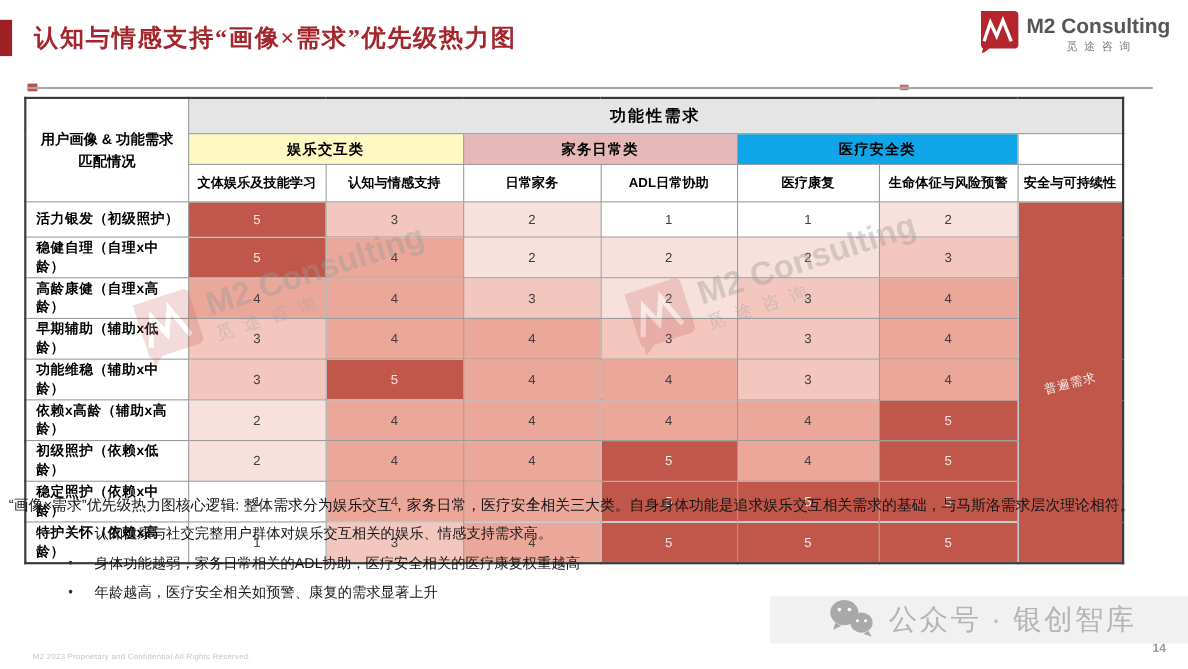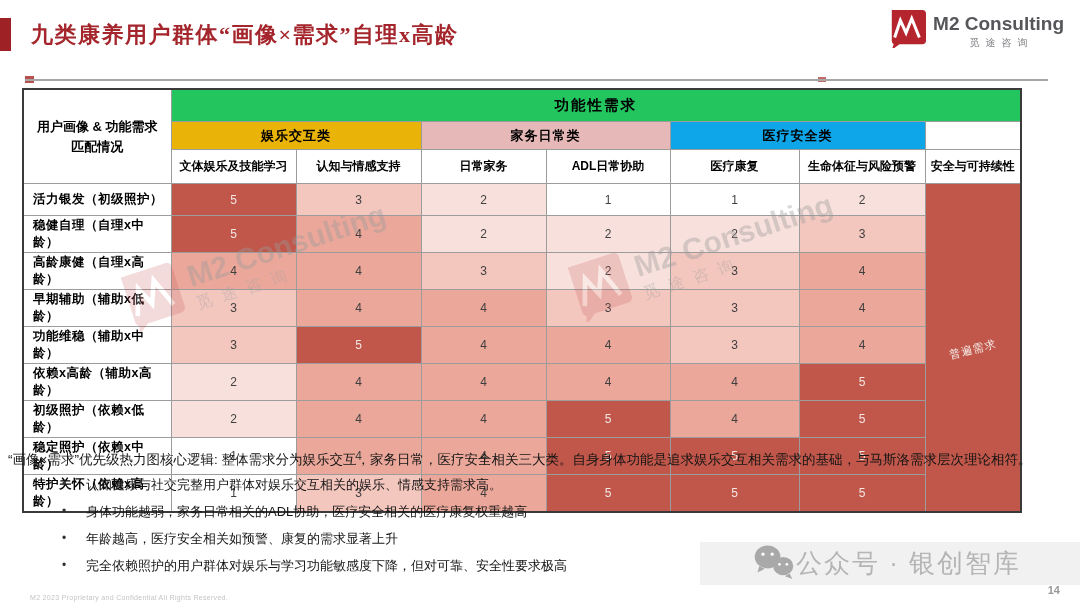--- a/index.html
+++ b/index.html
@@ -17,21 +17,21 @@
   .logo-cn{font-size:10px;letter-spacing:6px;color:#7b7c80;margin-top:2px;padding-left:6px;}
   .divider-line{position:absolute;left:25px;top:79px;width:1023px;height:2px;background:#a6a6a6;}
   .divider-sq{position:absolute;left:25px;top:76px;width:9px;height:7px;background:#b8514d;}
   .divider-sq2{position:absolute;left:818px;top:77px;width:8px;height:5px;background:#b8514d;opacity:.85;}
 
   
   .table-wrap{position:absolute;left:22px;top:88px;}
   table{border-collapse:collapse;table-layout:fixed;width:998px;border:2px solid #3a3a3a;}
   td{border:1px solid #9c9c9c;text-align:center;vertical-align:middle;overflow:hidden;}
   td.corner{font-weight:bold;font-size:13px;white-space:pre-line;background:#fff;line-height:1.5;}
-  td.spanhead{font-weight:bold;font-size:14.5px;height:29px;background:#22c55e;letter-spacing:2px;}
+  td.spanhead{font-weight:bold;font-size:14.5px;height:29px;background:#e5e5e5;letter-spacing:2px;}
   td.group{font-weight:bold;font-size:13px;height:25px;letter-spacing:1px;}
   td.group-empty{background:#fff;}
   td.colhead{font-weight:bold;font-size:12px;height:31px;background:#fff;}
   td.rowlabel{font-weight:bold;font-size:12.5px;text-align:left;padding-left:9px;background:#fff;height:29px;letter-spacing:0.5px;}
   td.val{font-size:12px;color:#3f3f3f;}
   td.val.dark{color:#f3e6e3;}
   td.merged .rot{display:inline-block;transform:rotate(-14deg);color:#f6edea;font-size:11px;letter-spacing:1px;}
 
   
   .wm{position:absolute;display:flex;align-items:center;gap:12px;transform:rotate(-18deg);
@@ -44,32 +44,32 @@
 
   
   .notes{position:absolute;left:8px;top:451px;width:1064px;color:#141414;}
   .notes-lead{font-weight:normal;font-size:13.5px;line-height:1.3;}
   .notes ul{list-style:none;margin:8px 0 0 0;padding:0;}
   .notes li{position:relative;margin:0 0 11px 78px;font-size:13px;line-height:1.25;}
   .notes li::before{content:"•";position:absolute;left:-24px;top:0;font-size:12px;color:#333;}
 
   
   .badge-band{position:absolute;left:700px;top:542px;width:380px;height:43px;background:#f1f1f1;
-              display:flex;align-items:center;padding-left:52px;box-sizing:border-box;z-index:6;}
+              display:flex;align-items:center;padding-left:52px;box-sizing:border-box;gap:12px;z-index:6;}
   .badge-text{font-size:26px;color:#b5b5b5;letter-spacing:2px;white-space:nowrap;}
   .page-number{position:absolute;right:20px;top:584px;font-size:11px;color:#9a9a9a;z-index:7;font-weight:bold;}
   .copyright{position:absolute;left:30px;top:594px;font-size:7px;color:#c4c4c4;letter-spacing:.3px;}
 </style>
 </head>
 <body>
 
 <div class="slide">
 
   <div class="title-accent"></div>
-  <h1 class="page-title">九类康养用户群体“画像×需求”自理x高龄</h1>
+  <h1 class="page-title">认知与情感支持“画像×需求”优先级热力图</h1>
 
   <div class="logo">
     <span>
       <svg width="38" height="38" viewBox="0 0 40 40">
         <path d="M4 0 h32 a4 4 0 0 1 4 4 v28 a4 4 0 0 1 -4 4 h-24 l-8 6 l2 -6 a4 4 0 0 1 -2 -4 z" fill="#b5252e"></path>
         <polyline points="7,29 13,11 19,24 25,9 33,29" fill="none" stroke="#ffffff" stroke-width="3.2" stroke-linejoin="miter"></polyline>
       </svg>
     </span>
     <span class="logo-text">
       <span class="logo-name">M2 Consulting</span>
@@ -93,21 +93,21 @@
           <col style="width:126px">
           <col style="width:96px">
         </colgroup>
         <tbody>
           <tr>
             <td class="corner" rowspan="3">用户画像 &amp; 功能需求
 匹配情况</td>
             <td class="spanhead" colspan="7">功能性需求</td>
           </tr>
           <tr>
-            <td class="group" colspan="2" style="background:#eab308">娱乐交互类</td>
+            <td class="group" colspan="2" style="background:#fef9c3">娱乐交互类</td>
             <td class="group" colspan="2" style="background:#e6b9b8">家务日常类</td>
             <td class="group" colspan="2" style="background:#0ea5e9">医疗安全类</td>
             <td class="group group-empty"></td>
           </tr>
           <tr>
             <td class="colhead">文体娱乐及技能学习</td>
             <td class="colhead">认知与情感支持</td>
             <td class="colhead">日常家务</td>
             <td class="colhead">ADL日常协助</td>
             <td class="colhead">医疗康复</td>
@@ -224,21 +224,20 @@
       <span class="wm-cn">觅途咨询</span>
     </span>
   </div>
 
   <div class="notes">
     <div class="notes-lead">“画像×需求”优先级热力图核心逻辑: 整体需求分为娱乐交互，家务日常，医疗安全相关三大类。自身身体功能是追求娱乐交互相关需求的基础，与马斯洛需求层次理论相符。</div>
     <ul>
       <li>认知健康与社交完整用户群体对娱乐交互相关的娱乐、情感支持需求高。</li>
       <li>身体功能越弱，家务日常相关的ADL协助，医疗安全相关的医疗康复权重越高</li>
       <li>年龄越高，医疗安全相关如预警、康复的需求显著上升</li>
-      <li>完全依赖照护的用户群体对娱乐与学习功能敏感度下降，但对可靠、安全性要求极高</li>
     </ul>
   </div>
 
   <div class="badge-band">
     <span>
       <svg width="44" height="37" viewBox="0 0 48 40">
         <ellipse cx="17" cy="15" rx="14" ry="12.5" fill="#a9a9a9"></ellipse>
         <path d="M8 25 l-2 7 l8 -4 z" fill="#a9a9a9"></path>
         <circle cx="12" cy="12" r="1.8" fill="#ffffff"></circle>
         <circle cx="22" cy="12" r="1.8" fill="#ffffff"></circle>

